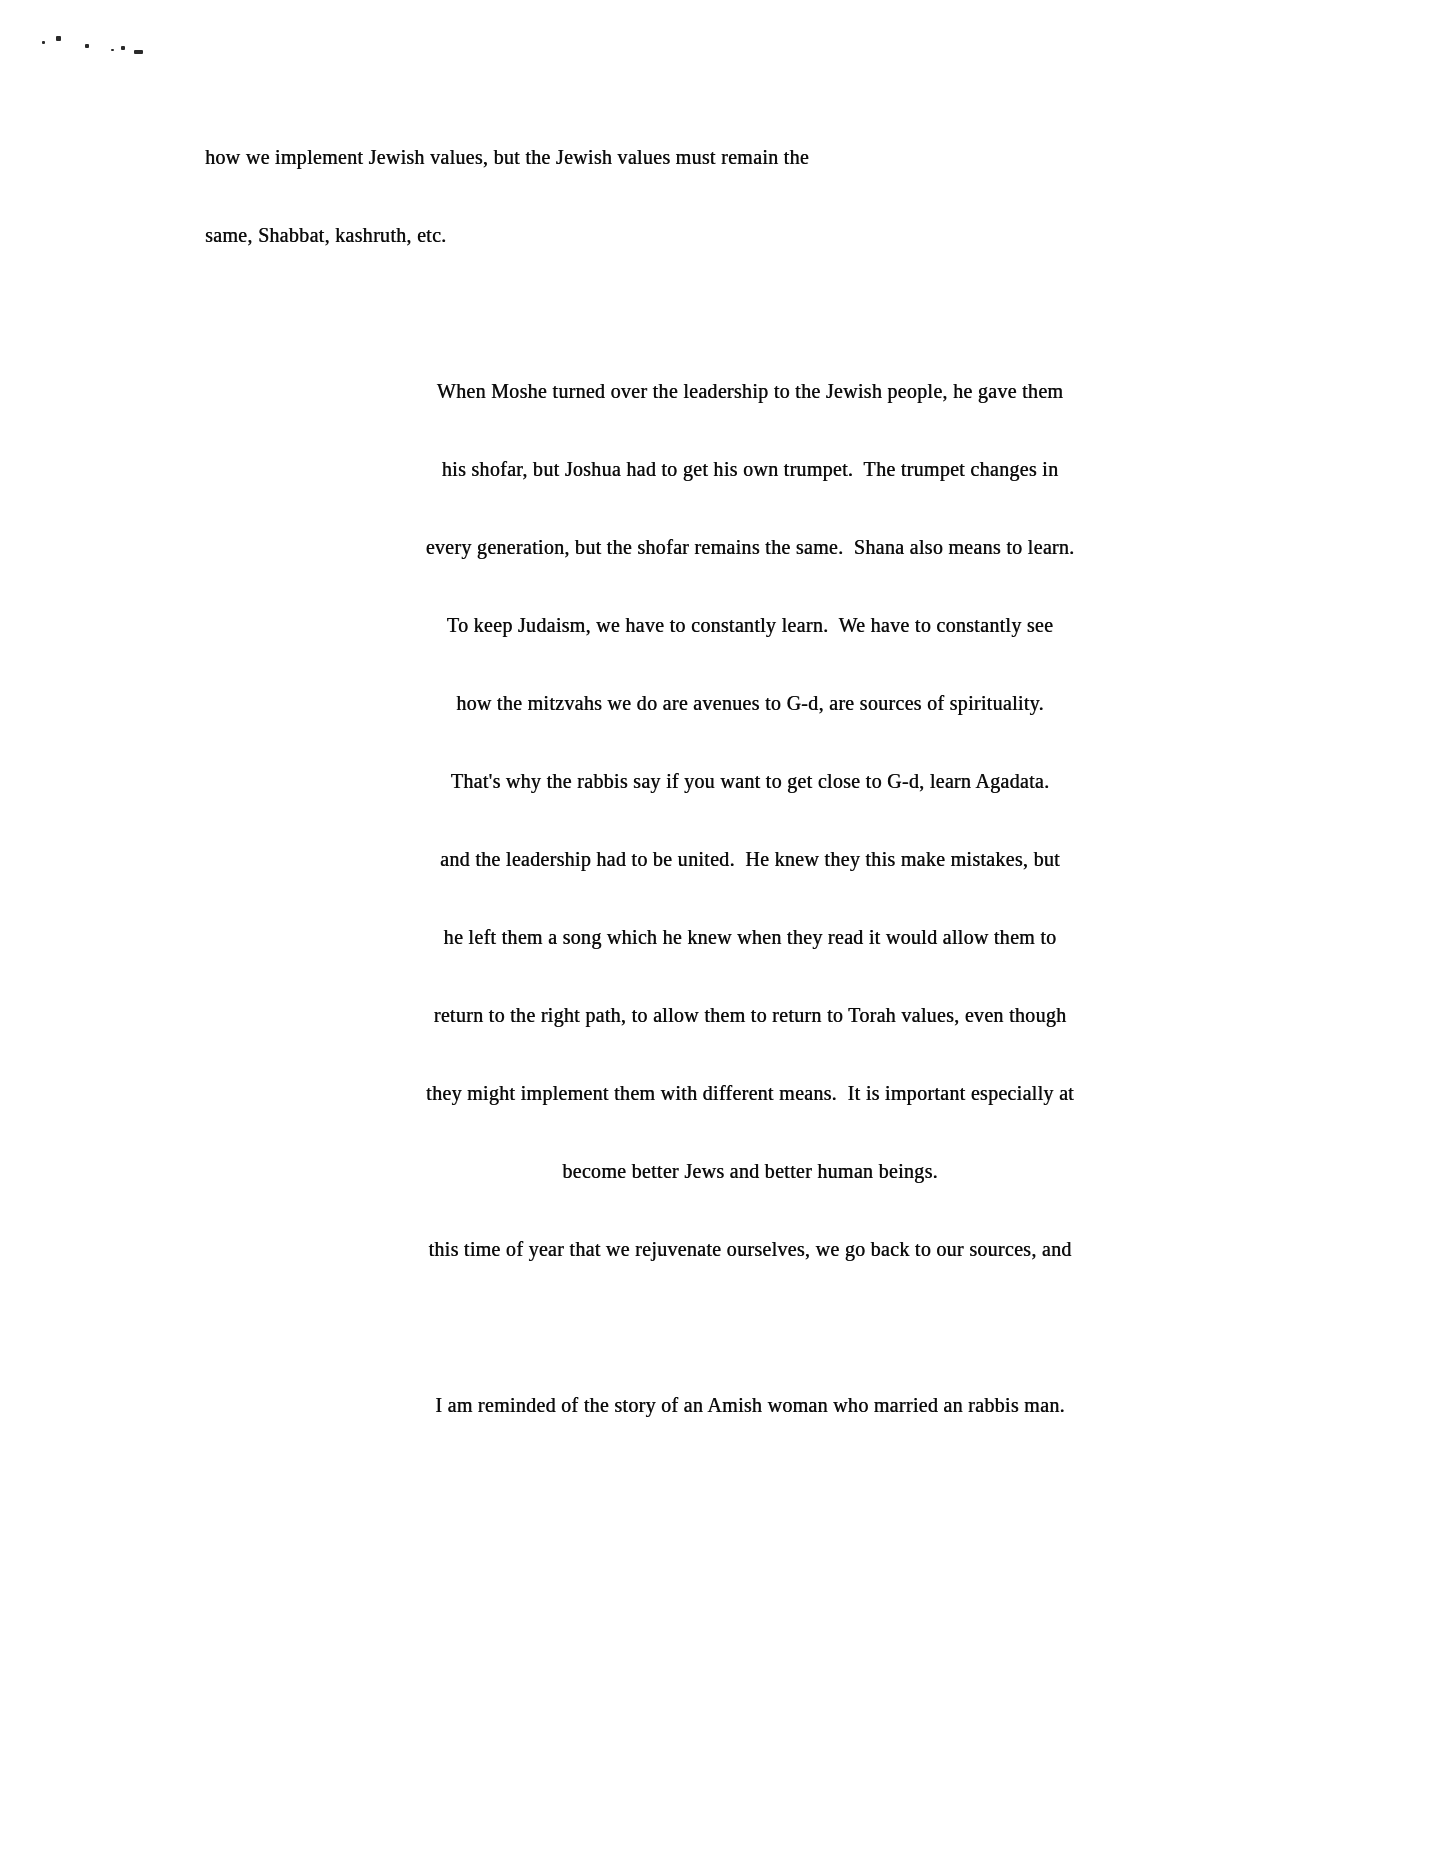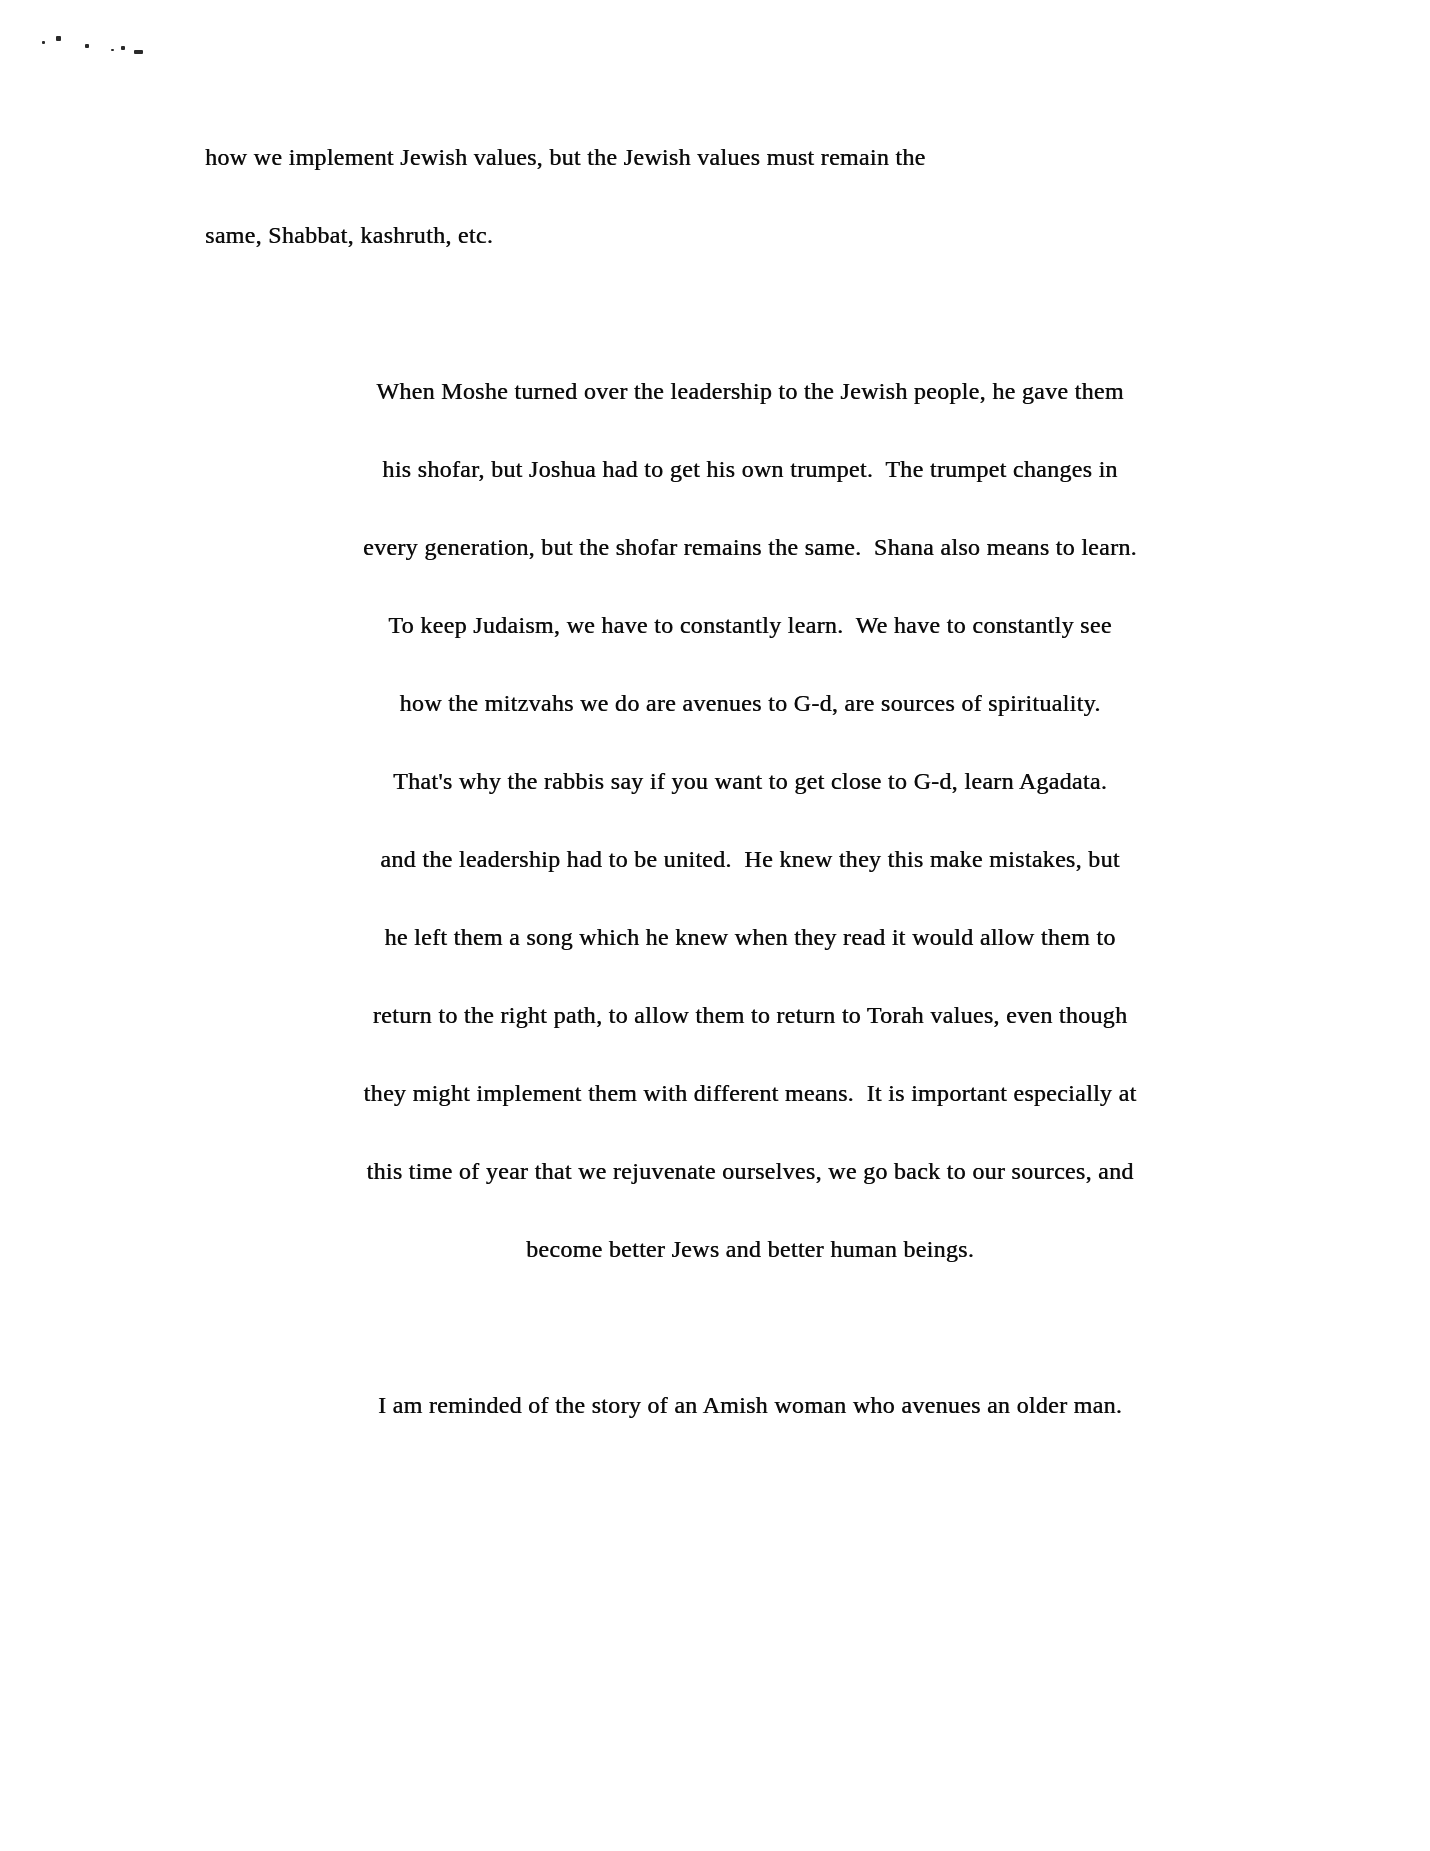--- a/index.html
+++ b/index.html
@@ -21,21 +21,21 @@
     position: absolute;
     left: 205px;
     top: 118px;
     width: 1090px;
   }
   .para { margin: 0; padding: 0; }
   .para + .para { margin-top: 78px; text-align: center; } 
   .line {
     height: 78px;
     line-height: 78px;
-    font-size: 24px;
+    font-size: 20px;
     white-space: pre;              
     letter-spacing: 0.3px;
     
     text-shadow: 0.5px 0 0 rgba(10,10,10,0.85);
   }
   
   .specks i {
     position: absolute;
     display: block;
     background: #2a2a2a;
@@ -67,22 +67,22 @@
       <div class="line">When Moshe turned over the leadership to the Jewish people, he gave them</div>
       <div class="line">his shofar, but Joshua had to get his own trumpet.  The trumpet changes in</div>
       <div class="line">every generation, but the shofar remains the same.  Shana also means to learn.</div>
       <div class="line">To keep Judaism, we have to constantly learn.  We have to constantly see</div>
       <div class="line">how the mitzvahs we do are avenues to G-d, are sources of spirituality.</div>
       <div class="line">That's why the rabbis say if you want to get close to G-d, learn Agadata.</div>
       <div class="line">and the leadership had to be united.  He knew they this make mistakes, but</div>
       <div class="line">he left them a song which he knew when they read it would allow them to</div>
       <div class="line">return to the right path, to allow them to return to Torah values, even though</div>
       <div class="line">they might implement them with different means.  It is important especially at</div>
+      <div class="line">become better Jews and better human beings.</div>
       <div class="line">this time of year that we rejuvenate ourselves, we go back to our sources, and</div>
-      <div class="line">become better Jews and better human beings.</div>
     </div>
 
     <div class="para">
-      <div class="line">I am reminded of the story of an Amish woman who avenues an older man.</div>
+      <div class="line">I am reminded of the story of an Amish woman who married an rabbis man.</div>
     </div>
 
   </div>
 </div>
 
 </body></html>

